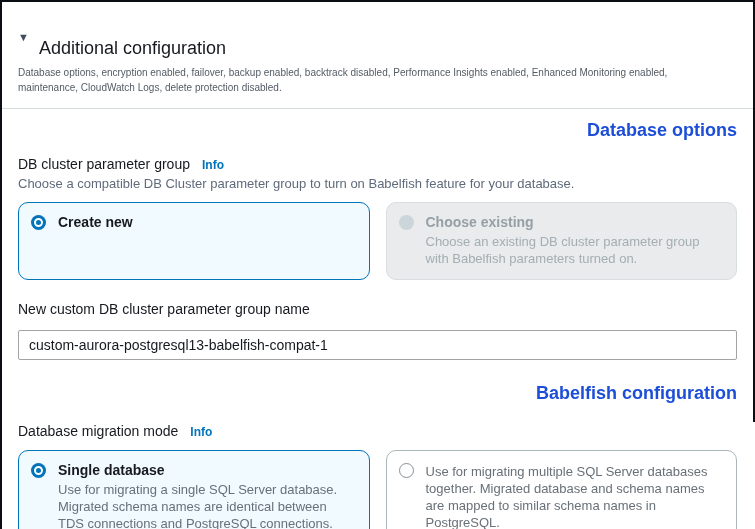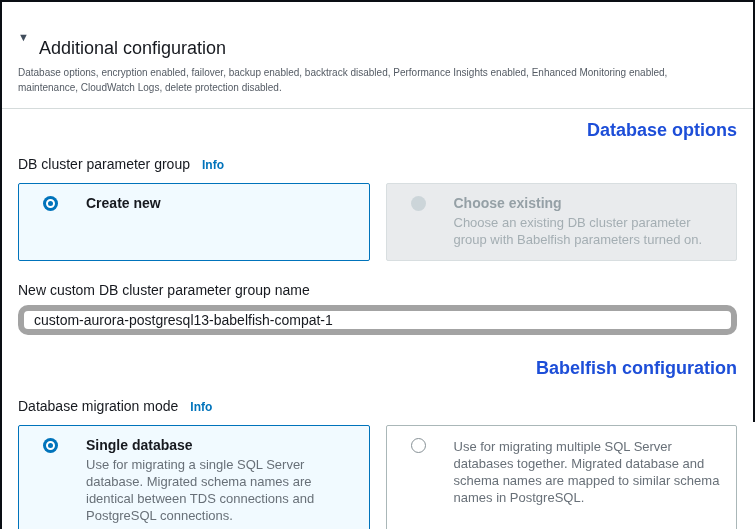--- a/index.html
+++ b/index.html
@@ -63,24 +63,24 @@
     margin-top: 2px;
     font-size: 13px;
     line-height: 17px;
     color: #5f6b7a;
   }
   .cards { display: flex; gap: 16px; margin-top: 10px; }
   .card {
     flex: 1;
     display: flex;
     align-items: flex-start;
-    gap: 28px;
-    padding: 10px 14px 12px 24px;
+    gap: 12px;
+    padding: 10px 14px 12px 12px;
     border: 1px solid #aab7b8;
-    border-radius: 2px;
+    border-radius: 10px;
     background: #ffffff;
     cursor: pointer;
   }
   .card.selected { border-color: #0073bb; background: #f1faff; }
   .card.disabled { border-color: #d8dee0; background: #e9ebed; cursor: default; }
   .card-title { font-size: 14px; font-weight: 700; line-height: 18px; color: #16191f; }
   .card-desc { margin-top: 2px; font-size: 13px; line-height: 17px; color: #687078; }
   .card.disabled .card-title { color: #95a0a6; }
   .card.disabled .card-desc { color: #a4aeb3; }
   .radio {
@@ -96,25 +96,25 @@
     display: block;
     width: 5px; height: 5px;
     border-radius: 50%;
     background: #0073bb;
     border: 2.5px solid #ffffff;
   }
   .radio.unchecked { background: #ffffff; border: 1px solid #879196; }
   .radio.disabled { background: #ccd5d9; }
   .input-label { margin-top: 20px; font-size: 14px; color: #16191f; line-height: 18px; }
   .text-input {
-    margin-top: 6px;
+    margin-top: 12px;
     width: 100%;
     height: 30px;
-    border: 6px solid #a3a3a3;
-    border-radius: 10px;
+    border: 1px solid #a3a3a3;
+    border-radius: 2px;
     padding: 0 10px;
     font-family: "Liberation Sans", "DejaVu Sans", sans-serif;
     font-size: 14px;
     color: #16191f;
     background: #ffffff;
     outline: none;
   }
   .mt-section { margin-top: 22px; }
 </style>
 </head>
@@ -133,20 +133,21 @@
   <div class="divider"></div>
 
   <div class="content">
 
     <h3 class="section-heading">Database options</h3>
 
     <div class="field-label-row">
       <span class="field-label">DB cluster parameter group</span>
       <a class="info-link">Info</a>
     </div>
+    <p class="field-desc">Choose a compatible DB Cluster parameter group to turn on Babelfish feature for your database.</p>
 
     <div class="cards">
       <div class="card selected">
         <span class="radio checked"></span>
         <div>
           <div class="card-title">Create new</div>
         </div>
       </div>
       <div class="card disabled">
         <span class="radio disabled"></span>

